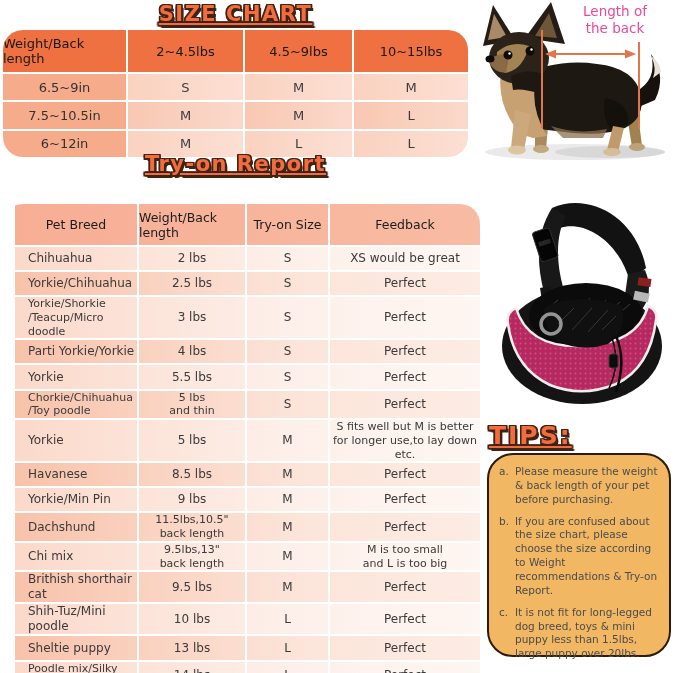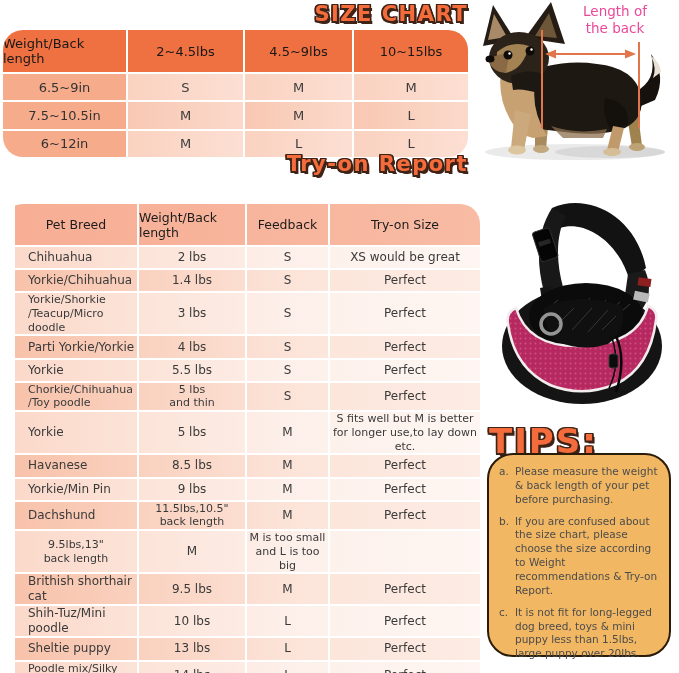--- a/index.html
+++ b/index.html
@@ -1,30 +1,30 @@
 <!DOCTYPE html>
 <html><head>
 <meta charset="utf-8">
 <style>
   html,body{margin:0;padding:0;background:#fff;}
   #stage{position:relative;width:679px;height:673px;background:#fff;overflow:hidden;
          font-family:"DejaVu Sans","Liberation Sans",sans-serif;}
 
   
-  .bubble-title{position:absolute;text-align:right;font-weight:800;color:#f46c3b;
+  .bubble-title{position:absolute;text-align:center;font-weight:800;color:#f46c3b;
     letter-spacing:1.5px;
     text-shadow:
       -1.5px -1.5px 0 #402317, 1.5px -1.5px 0 #402317,
       -1.5px  1.5px 0 #402317, 1.5px  1.5px 0 #402317,
       -1.5px 0 0 #402317, 1.5px 0 0 #402317,
       0 -1.5px 0 #402317, 0 1.5px 0 #402317,
-      2.5px 3px 0 #402317;}
+      2.5px 3px 0 #402317; text-decoration: underline;}
   #size-title{left:3px;top:2px;width:465px;font-size:21px;}
   #tryon-title{left:3px;top:152px;width:465px;font-size:21px;}
-  #tips-title{left:489px;top:421px;font-size:34px;letter-spacing:2px;}
+  #tips-title{left:489px;top:421px;font-size:25px;letter-spacing:2px;}
 
   
   #size-table{position:absolute;left:3px;top:30px;width:465px;height:127px;
     border-radius:20px;overflow:hidden;display:flex;flex-direction:column;}
   .sc-header{height:42px;flex:0 0 42px;display:grid;grid-template-columns:125px 117px 109px 1fr;
     background:#ef7040;}
   .sc-h{display:flex;align-items:center;justify-content:center;font-size:13px;color:#181818;
     border-right:2px solid #fff;}
   .sc-h:nth-child(4){border-right:none;}
   .sc-row{flex:1;display:grid;grid-template-columns:125px 117px 109px 1fr;border-top:2px solid #fff;}
@@ -101,33 +101,33 @@
         <div class="sc-cell">L</div>
       </div>
     </div>
 
   <div id="tryon-title" class="bubble-title">Try-on Report</div>
 
   <div id="tryon-table">
     <div class="t-header">
         <div class="t-h">Pet Breed</div>
         <div class="t-h">Weight/Back length</div>
+        <div class="t-h">Try-on Size</div>
         <div class="t-h">Feedback</div>
-        <div class="t-h">Try-on Size</div>
       </div>
 
   <div class="t-row light">
         <div class="t-cell t-breed">Chihuahua</div>
         <div class="t-cell">2 lbs</div>
         <div class="t-cell">S</div>
         <div class="t-cell">XS would be great</div>
       </div>
       <div class="t-row dark">
         <div class="t-cell t-breed">Yorkie/Chihuahua</div>
-        <div class="t-cell">1.4 lbs</div>
+        <div class="t-cell">2.5 lbs</div>
         <div class="t-cell">S</div>
         <div class="t-cell">Perfect</div>
       </div>
       <div class="t-row light">
         <div class="t-cell t-breed sm">Yorkie/Shorkie
 /Teacup/Micro doodle</div>
         <div class="t-cell">3 lbs</div>
         <div class="t-cell">S</div>
         <div class="t-cell">Perfect</div>
       </div>
@@ -171,20 +171,21 @@
         <div class="t-cell">Perfect</div>
       </div>
       <div class="t-row dark">
         <div class="t-cell t-breed">Dachshund</div>
         <div class="t-cell sm">11.5lbs,10.5"
 back length</div>
         <div class="t-cell">M</div>
         <div class="t-cell">Perfect</div>
       </div>
       <div class="t-row light">
+        <div class="t-cell t-breed">Chi mix</div>
         <div class="t-cell sm">9.5lbs,13"
 back length</div>
         <div class="t-cell">M</div>
         <div class="t-cell sm">M is too small
 and L is too big</div>
       </div>
       <div class="t-row dark">
         <div class="t-cell t-breed">Brithish shorthair cat</div>
         <div class="t-cell">9.5 lbs</div>
         <div class="t-cell">M</div>

